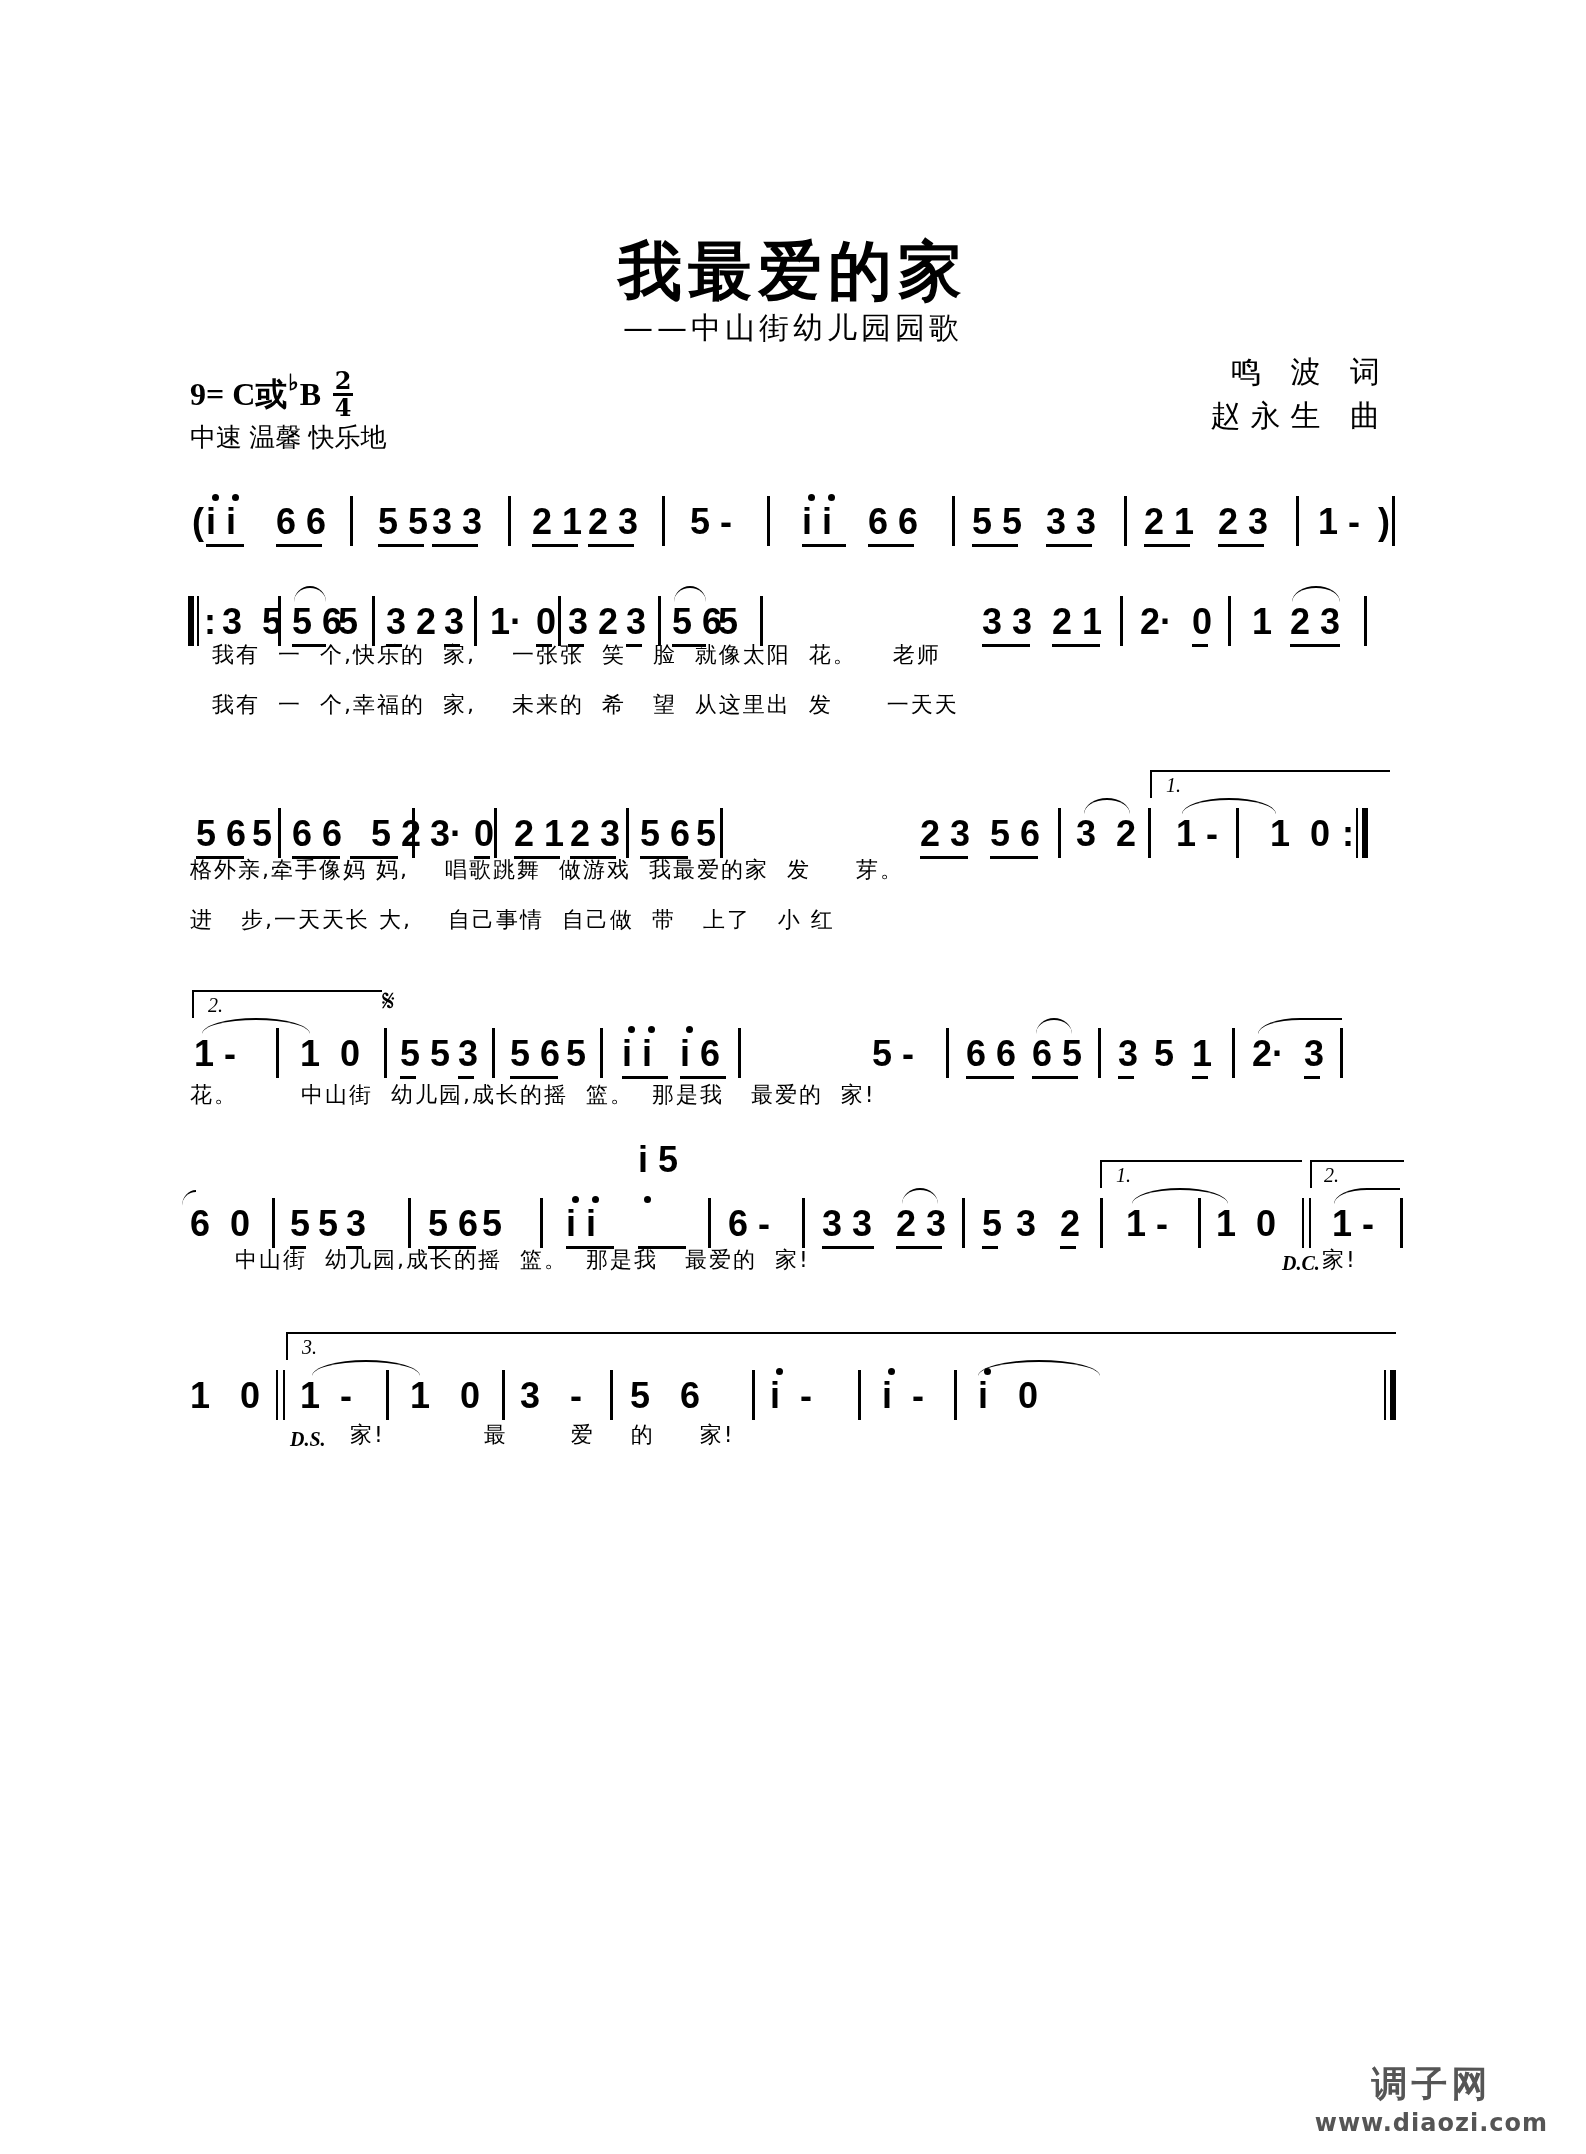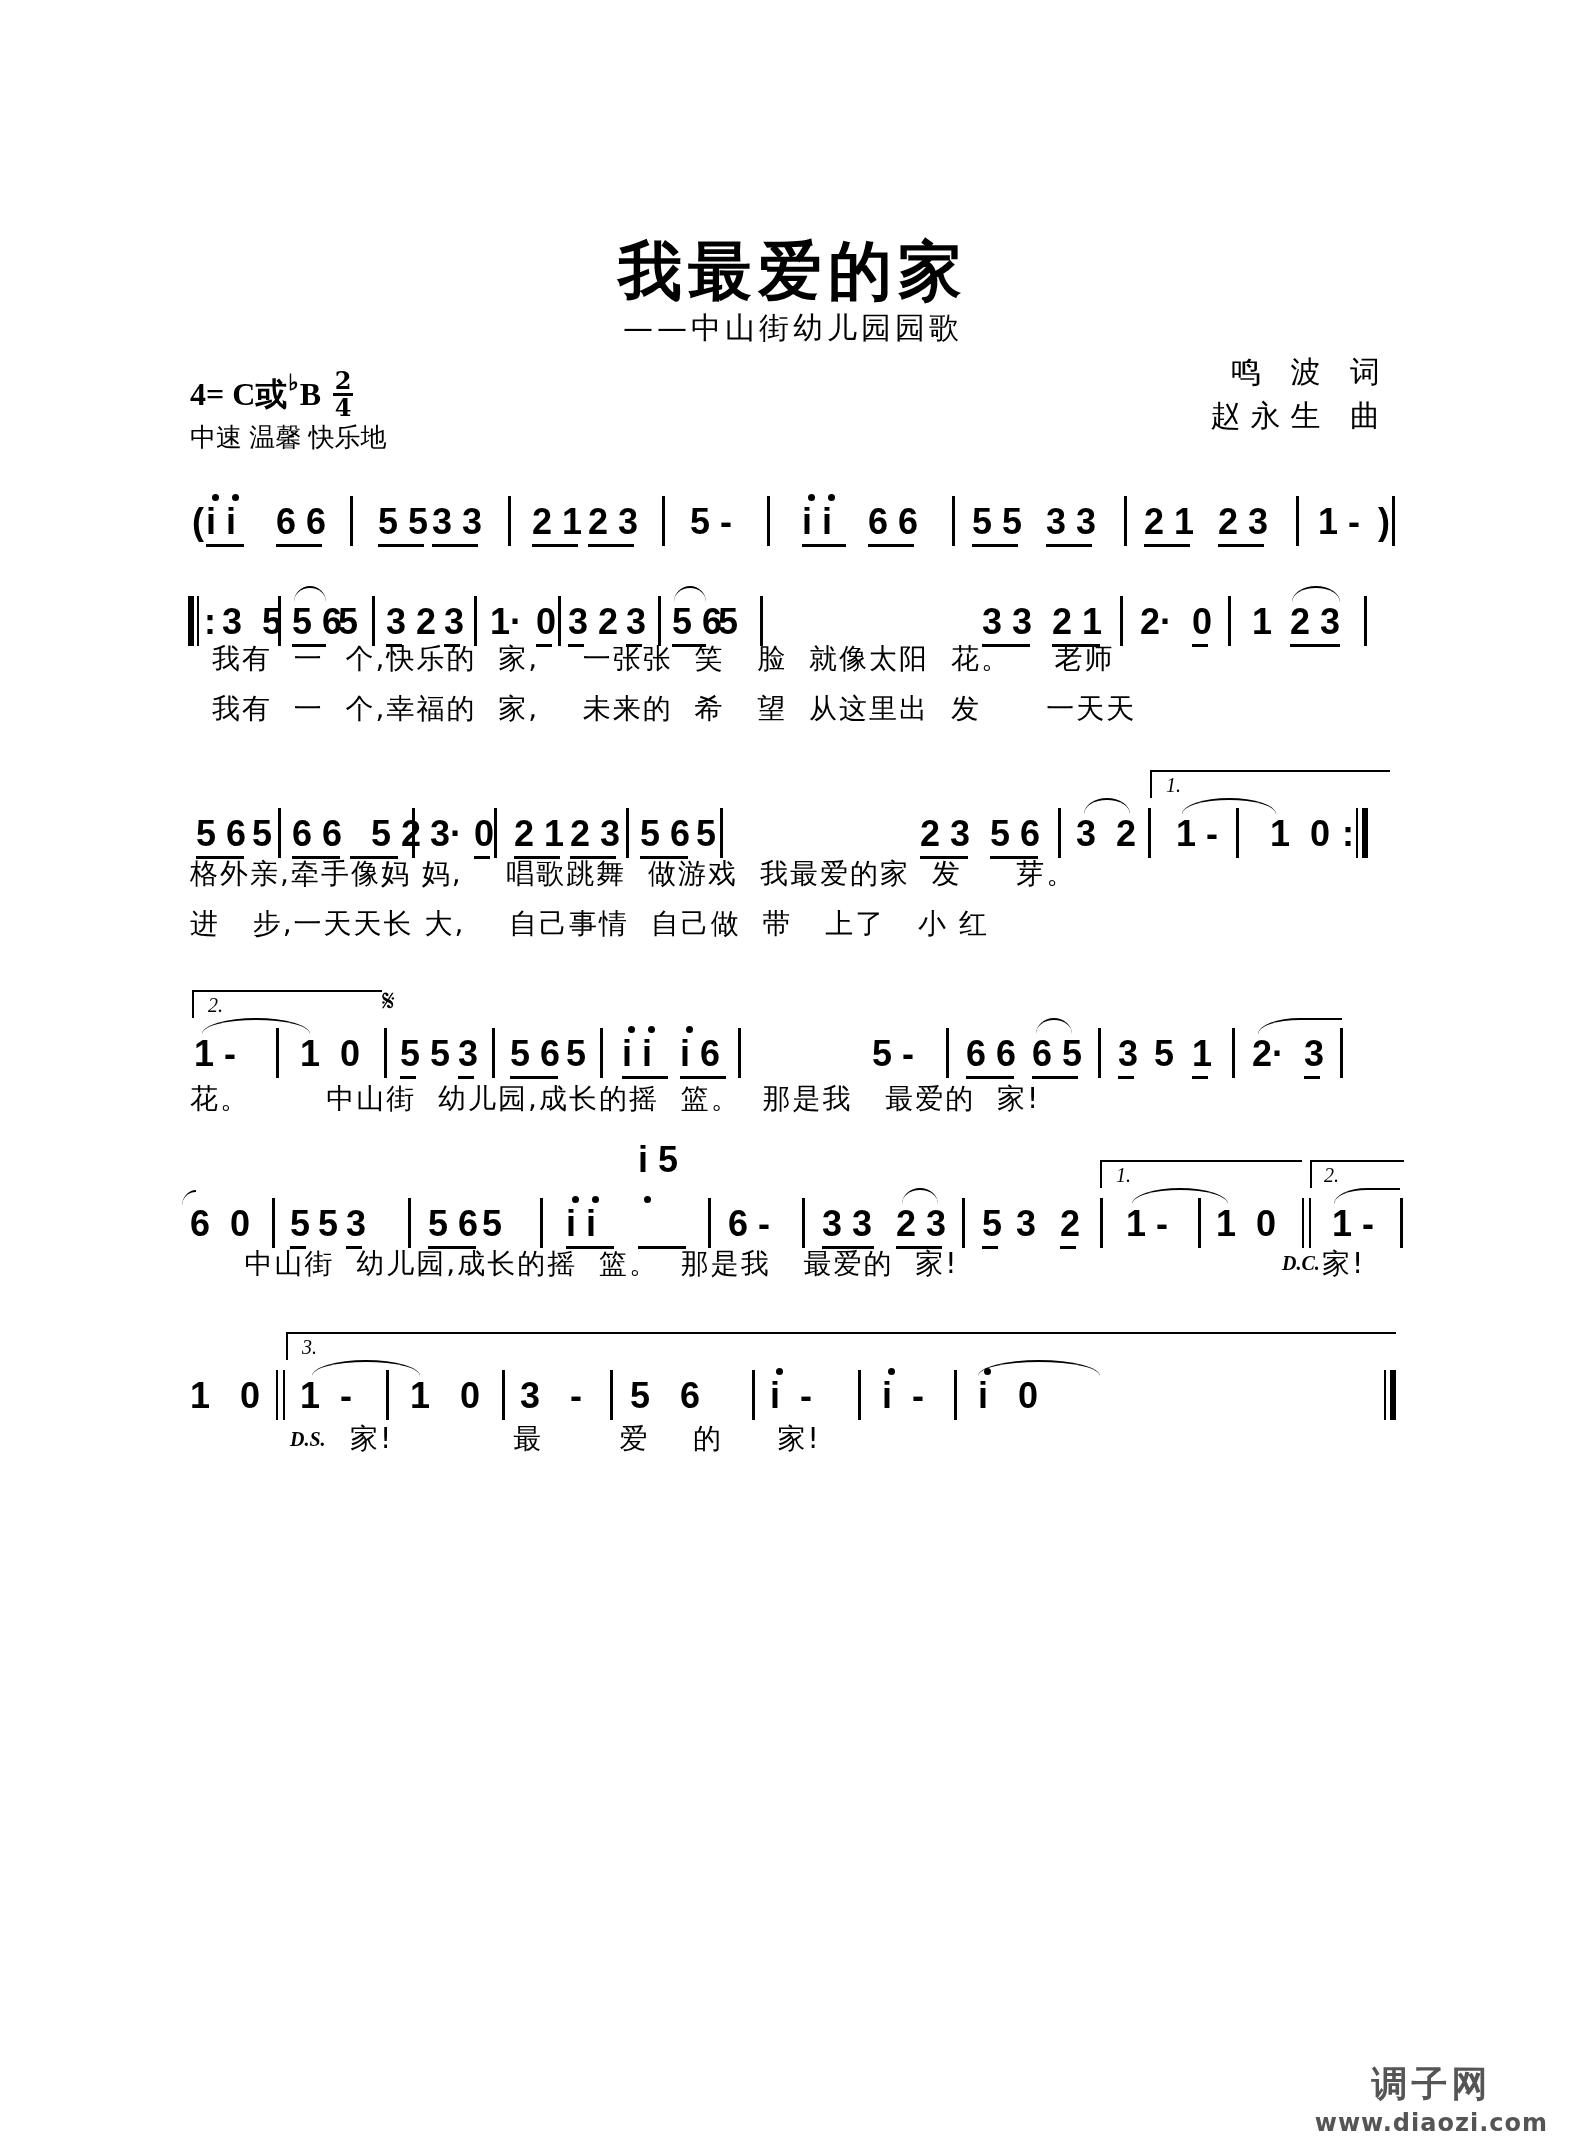--- a/index.html
+++ b/index.html
@@ -8,39 +8,39 @@
   .title{left:0;width:1586px;top:228px;text-align:center;font-family:"DejaVu Serif",serif;font-weight:bold;font-size:64px;letter-spacing:6px;}
   .subtitle{left:0;width:1586px;top:308px;text-align:center;font-family:"DejaVu Sans",sans-serif;font-size:30px;letter-spacing:4px;}
   .key{left:190px;top:370px;font-family:"Liberation Serif",serif;font-weight:bold;font-size:32px;display:flex;align-items:center;}
   .key .flat{font-size:22px;position:relative;top:-12px;margin:0 1px;}
   .timesig{display:inline-flex;flex-direction:column;align-items:center;margin-left:12px;font-family:"DejaVu Serif",serif;font-weight:bold;font-size:24px;line-height:22px;}
   .timesig .bar{width:20px;height:3px;background:#000;margin:1px 0;}
   .tempo{left:190px;top:420px;font-size:26px;}
   .credit{right:196px;font-family:"DejaVu Sans",sans-serif;font-size:30px;letter-spacing:10px;}
   .nl{font-family:"Liberation Sans","DejaVu Sans",sans-serif;font-weight:bold;font-size:36px;line-height:48px;white-space:pre;}
   .barline{width:3px;background:#000;height:50px;}
-  .lyr{font-family:"DejaVu Sans",sans-serif;font-size:28px;white-space:pre;letter-spacing:2px;}
+  .lyr{font-family:"DejaVu Sans",sans-serif;font-size:22px;white-space:pre;letter-spacing:2px;}
   .volta{border-top:2px solid #000;border-left:2px solid #000;height:26px;}
   .volta-num{font-family:"Liberation Serif",serif;font-style:italic;font-size:20px;}
   .slur{border-top:2.5px solid #000;border-radius:50% 50% 0 0/100% 100% 0 0;height:14px;}
   .mark{font-family:"Liberation Serif",serif;font-style:italic;font-weight:bold;font-size:20px;}
   .underline{height:2.5px;background:#000;}
   .dot{width:7px;height:7px;border-radius:50%;background:#000;}
   .watermark{right:38px;top:2060px;text-align:center;color:#555;}
   .wm1{font-family:"DejaVu Sans",sans-serif;font-weight:bold;font-size:36px;letter-spacing:4px;}
   .wm2{font-family:"DejaVu Sans",sans-serif;font-weight:bold;font-size:24px;letter-spacing:1px;}
 </style>
 </head>
 <body>
 
 <div class="abs title">我最爱的家</div>
 <div class="abs subtitle">——中山街幼儿园园歌</div>
 
 <div class="abs key">
-  <span>4= C或</span>
+  <span>9= C或</span>
   <span class="flat">♭</span>
   <span>B</span>
   <span class="timesig">
     <span>2</span>
     <span class="bar"></span>
     <span>4</span>
   </span>
 </div>
 <div class="abs tempo">中速 温馨 快乐地</div>
 <div class="abs credit" style="top:352px;">鸣 波 词</div>

